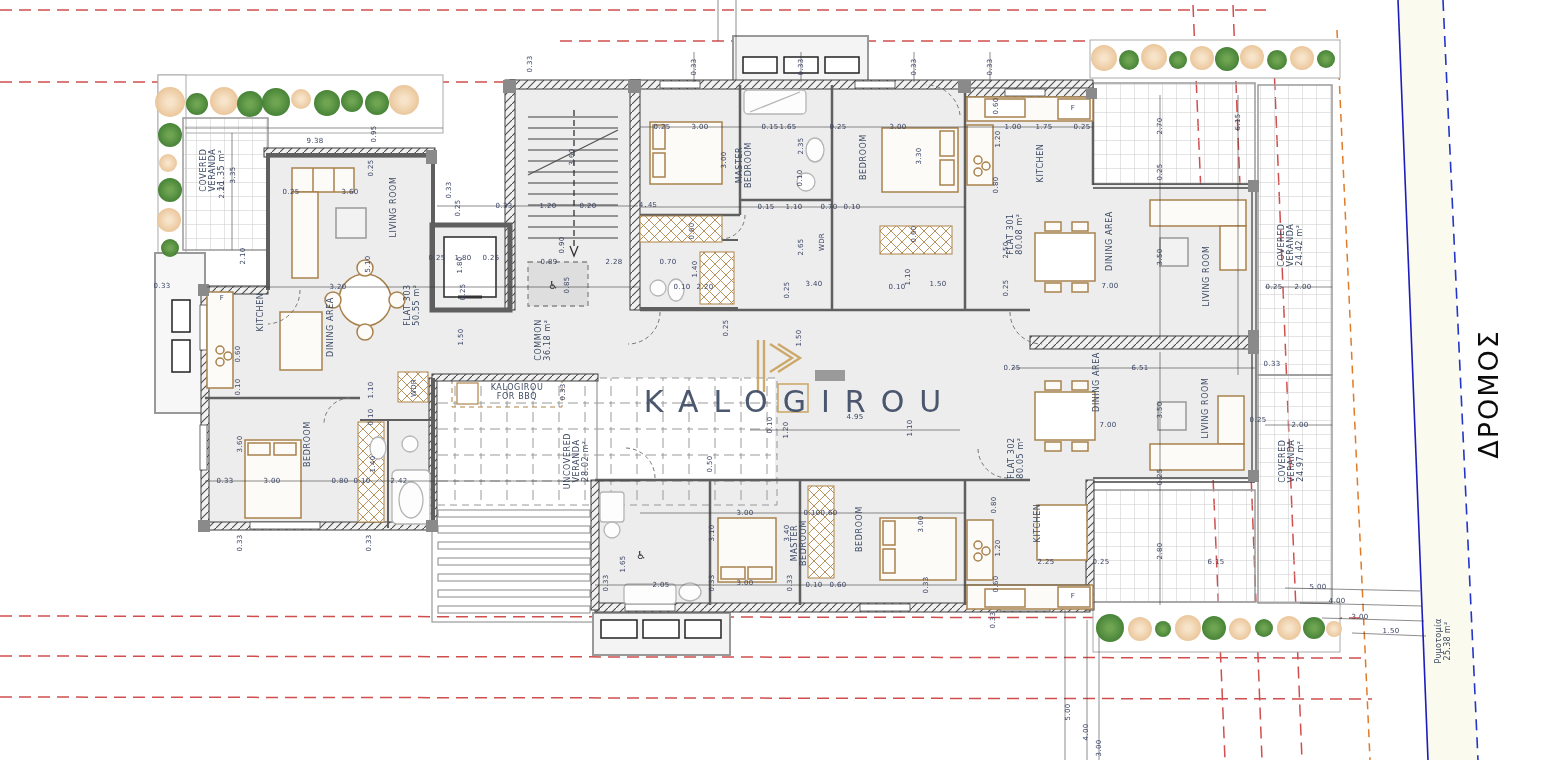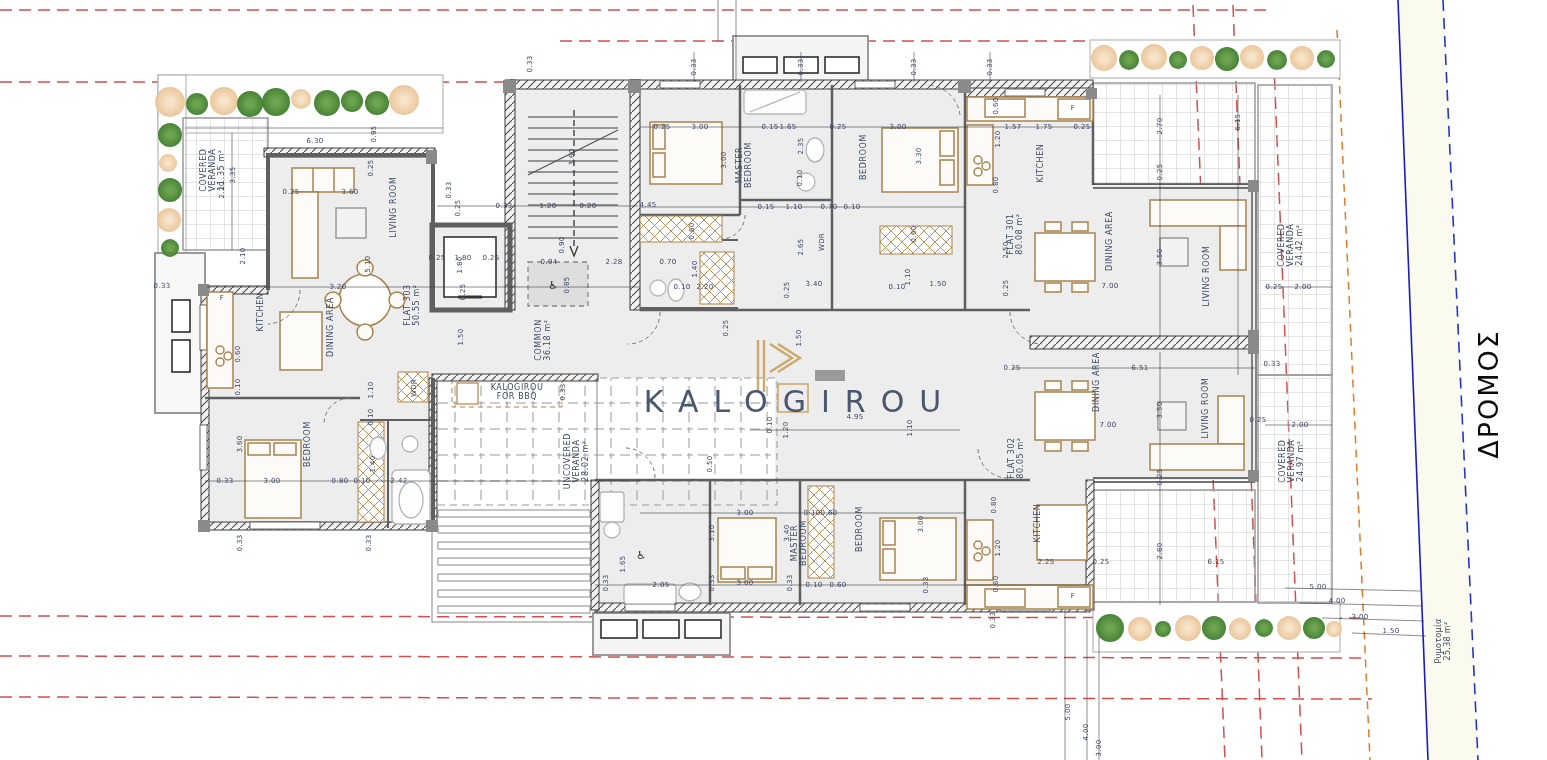--- a/index.html
+++ b/index.html
@@ -406,21 +406,21 @@
       <div class="lbl room" style="left: 799px; top: 543px; transform: translate(-50%, -50%) rotate(-90deg);">MASTER
 BEDROOM</div>
       <div class="lbl room" style="left: 860px; top: 529px; transform: translate(-50%, -50%) rotate(-90deg);">BEDROOM</div>
       <div class="lbl" style="left: 414px; top: 388px; transform: translate(-50%, -50%) rotate(-90deg);">WDR</div>
       <div class="lbl" style="left: 822px; top: 242px; transform: translate(-50%, -50%) rotate(-90deg);">WDR</div>
       <div class="lbl wc" style="left: 553px; top: 286px; transform: translate(-50%, -50%);">♿</div>
       <div class="lbl wc" style="left: 641px; top: 556px; transform: translate(-50%, -50%);">♿</div>
       <div class="lbl" style="left: 222px; top: 298px; transform: translate(-50%, -50%);">F</div>
       <div class="lbl" style="left: 1073px; top: 108px; transform: translate(-50%, -50%);">F</div>
       <div class="lbl" style="left: 1073px; top: 596px; transform: translate(-50%, -50%);">F</div>
-      <div class="lbl" style="left: 315px; top: 141px; transform: translate(-50%, -50%);">6.30</div>
+      <div class="lbl" style="left: 315px; top: 141px; transform: translate(-50%, -50%);">9.38</div>
       <div class="lbl" style="left: 374px; top: 134px; transform: translate(-50%, -50%) rotate(-90deg);">0.95</div>
       <div class="lbl" style="left: 222px; top: 190px; transform: translate(-50%, -50%) rotate(-90deg);">2.20</div>
       <div class="lbl" style="left: 233px; top: 175px; transform: translate(-50%, -50%) rotate(-90deg);">3.35</div>
       <div class="lbl" style="left: 371px; top: 168px; transform: translate(-50%, -50%) rotate(-90deg);">0.25</div>
       <div class="lbl" style="left: 350px; top: 192px; transform: translate(-50%, -50%);">3.60</div>
       <div class="lbl" style="left: 291px; top: 192px; transform: translate(-50%, -50%);">0.25</div>
       <div class="lbl" style="left: 449px; top: 190px; transform: translate(-50%, -50%) rotate(-90deg);">0.33</div>
       <div class="lbl" style="left: 458px; top: 208px; transform: translate(-50%, -50%) rotate(-90deg);">0.25</div>
       <div class="lbl" style="left: 368px; top: 264px; transform: translate(-50%, -50%) rotate(-90deg);">5.10</div>
       <div class="lbl" style="left: 338px; top: 287px; transform: translate(-50%, -50%);">3.20</div>
@@ -440,35 +440,35 @@
       <div class="lbl" style="left: 399px; top: 481px; transform: translate(-50%, -50%);">2.42</div>
       <div class="lbl" style="left: 240px; top: 543px; transform: translate(-50%, -50%) rotate(-90deg);">0.33</div>
       <div class="lbl" style="left: 369px; top: 543px; transform: translate(-50%, -50%) rotate(-90deg);">0.33</div>
       <div class="lbl" style="left: 461px; top: 337px; transform: translate(-50%, -50%) rotate(-90deg);">1.50</div>
       <div class="lbl" style="left: 530px; top: 64px; transform: translate(-50%, -50%) rotate(-90deg);">0.33</div>
       <div class="lbl" style="left: 504px; top: 206px; transform: translate(-50%, -50%);">0.33</div>
       <div class="lbl" style="left: 548px; top: 206px; transform: translate(-50%, -50%);">1.20</div>
       <div class="lbl" style="left: 588px; top: 206px; transform: translate(-50%, -50%);">0.20</div>
       <div class="lbl" style="left: 572px; top: 157px; transform: translate(-50%, -50%) rotate(-90deg);">3.60</div>
       <div class="lbl" style="left: 562px; top: 245px; transform: translate(-50%, -50%) rotate(-90deg);">0.90</div>
-      <div class="lbl" style="left: 549px; top: 262px; transform: translate(-50%, -50%);">0.94</div>
+      <div class="lbl" style="left: 549px; top: 262px; transform: translate(-50%, -50%);">0.89</div>
       <div class="lbl" style="left: 567px; top: 285px; transform: translate(-50%, -50%) rotate(-90deg);">0.85</div>
       <div class="lbl" style="left: 614px; top: 262px; transform: translate(-50%, -50%);">2.28</div>
       <div class="lbl" style="left: 437px; top: 258px; transform: translate(-50%, -50%);">0.25</div>
       <div class="lbl" style="left: 463px; top: 258px; transform: translate(-50%, -50%);">1.80</div>
       <div class="lbl" style="left: 491px; top: 258px; transform: translate(-50%, -50%);">0.25</div>
       <div class="lbl" style="left: 463px; top: 292px; transform: translate(-50%, -50%) rotate(-90deg);">0.25</div>
       <div class="lbl" style="left: 694px; top: 67px; transform: translate(-50%, -50%) rotate(-90deg);">0.33</div>
       <div class="lbl" style="left: 801px; top: 67px; transform: translate(-50%, -50%) rotate(-90deg);">0.33</div>
       <div class="lbl" style="left: 914px; top: 67px; transform: translate(-50%, -50%) rotate(-90deg);">0.33</div>
       <div class="lbl" style="left: 990px; top: 67px; transform: translate(-50%, -50%) rotate(-90deg);">0.33</div>
       <div class="lbl" style="left: 662px; top: 127px; transform: translate(-50%, -50%);">0.25</div>
       <div class="lbl" style="left: 700px; top: 127px; transform: translate(-50%, -50%);">3.00</div>
       <div class="lbl" style="left: 724px; top: 160px; transform: translate(-50%, -50%) rotate(-90deg);">3.00</div>
-      <div class="lbl" style="left: 648px; top: 205px; transform: translate(-50%, -50%);">4.45</div>
+      <div class="lbl" style="left: 648px; top: 205px; transform: translate(-50%, -50%); font-family: Liberation Mono, monospace;">4.45</div>
       <div class="lbl" style="left: 692px; top: 231px; transform: translate(-50%, -50%) rotate(-90deg);">0.60</div>
       <div class="lbl" style="left: 695px; top: 269px; transform: translate(-50%, -50%) rotate(-90deg);">1.40</div>
       <div class="lbl" style="left: 705px; top: 287px; transform: translate(-50%, -50%);">2.20</div>
       <div class="lbl" style="left: 682px; top: 287px; transform: translate(-50%, -50%);">0.10</div>
       <div class="lbl" style="left: 668px; top: 262px; transform: translate(-50%, -50%);">0.70</div>
       <div class="lbl" style="left: 770px; top: 127px; transform: translate(-50%, -50%);">0.15</div>
       <div class="lbl" style="left: 788px; top: 127px; transform: translate(-50%, -50%);">1.65</div>
       <div class="lbl" style="left: 801px; top: 146px; transform: translate(-50%, -50%) rotate(-90deg);">2.35</div>
       <div class="lbl" style="left: 838px; top: 127px; transform: translate(-50%, -50%);">0.25</div>
       <div class="lbl" style="left: 898px; top: 127px; transform: translate(-50%, -50%);">3.00</div>
@@ -478,21 +478,21 @@
       <div class="lbl" style="left: 766px; top: 207px; transform: translate(-50%, -50%);">0.15</div>
       <div class="lbl" style="left: 829px; top: 207px; transform: translate(-50%, -50%);">0.70</div>
       <div class="lbl" style="left: 852px; top: 207px; transform: translate(-50%, -50%);">0.10</div>
       <div class="lbl" style="left: 801px; top: 247px; transform: translate(-50%, -50%) rotate(-90deg);">2.65</div>
       <div class="lbl" style="left: 814px; top: 284px; transform: translate(-50%, -50%);">3.40</div>
       <div class="lbl" style="left: 787px; top: 290px; transform: translate(-50%, -50%) rotate(-90deg);">0.25</div>
       <div class="lbl" style="left: 938px; top: 284px; transform: translate(-50%, -50%);">1.50</div>
       <div class="lbl" style="left: 908px; top: 277px; transform: translate(-50%, -50%) rotate(-90deg);">1.10</div>
       <div class="lbl" style="left: 897px; top: 287px; transform: translate(-50%, -50%);">0.10</div>
       <div class="lbl" style="left: 914px; top: 234px; transform: translate(-50%, -50%) rotate(-90deg);">0.60</div>
-      <div class="lbl" style="left: 1013px; top: 127px; transform: translate(-50%, -50%);">1.57</div>
+      <div class="lbl" style="left: 1013px; top: 127px; transform: translate(-50%, -50%);">1.00</div>
       <div class="lbl" style="left: 1044px; top: 127px; transform: translate(-50%, -50%);">1.75</div>
       <div class="lbl" style="left: 1082px; top: 127px; transform: translate(-50%, -50%);">0.25</div>
       <div class="lbl" style="left: 996px; top: 106px; transform: translate(-50%, -50%) rotate(-90deg);">0.60</div>
       <div class="lbl" style="left: 998px; top: 139px; transform: translate(-50%, -50%) rotate(-90deg);">1.20</div>
       <div class="lbl" style="left: 996px; top: 185px; transform: translate(-50%, -50%) rotate(-90deg);">0.80</div>
       <div class="lbl" style="left: 1006px; top: 250px; transform: translate(-50%, -50%) rotate(-90deg);">2.50</div>
       <div class="lbl" style="left: 1006px; top: 288px; transform: translate(-50%, -50%) rotate(-90deg);">0.25</div>
       <div class="lbl" style="left: 1160px; top: 126px; transform: translate(-50%, -50%) rotate(-90deg);">2.70</div>
       <div class="lbl" style="left: 1238px; top: 122px; transform: translate(-50%, -50%) rotate(-90deg);">6.15</div>
       <div class="lbl" style="left: 1160px; top: 172px; transform: translate(-50%, -50%) rotate(-90deg);">0.25</div>

